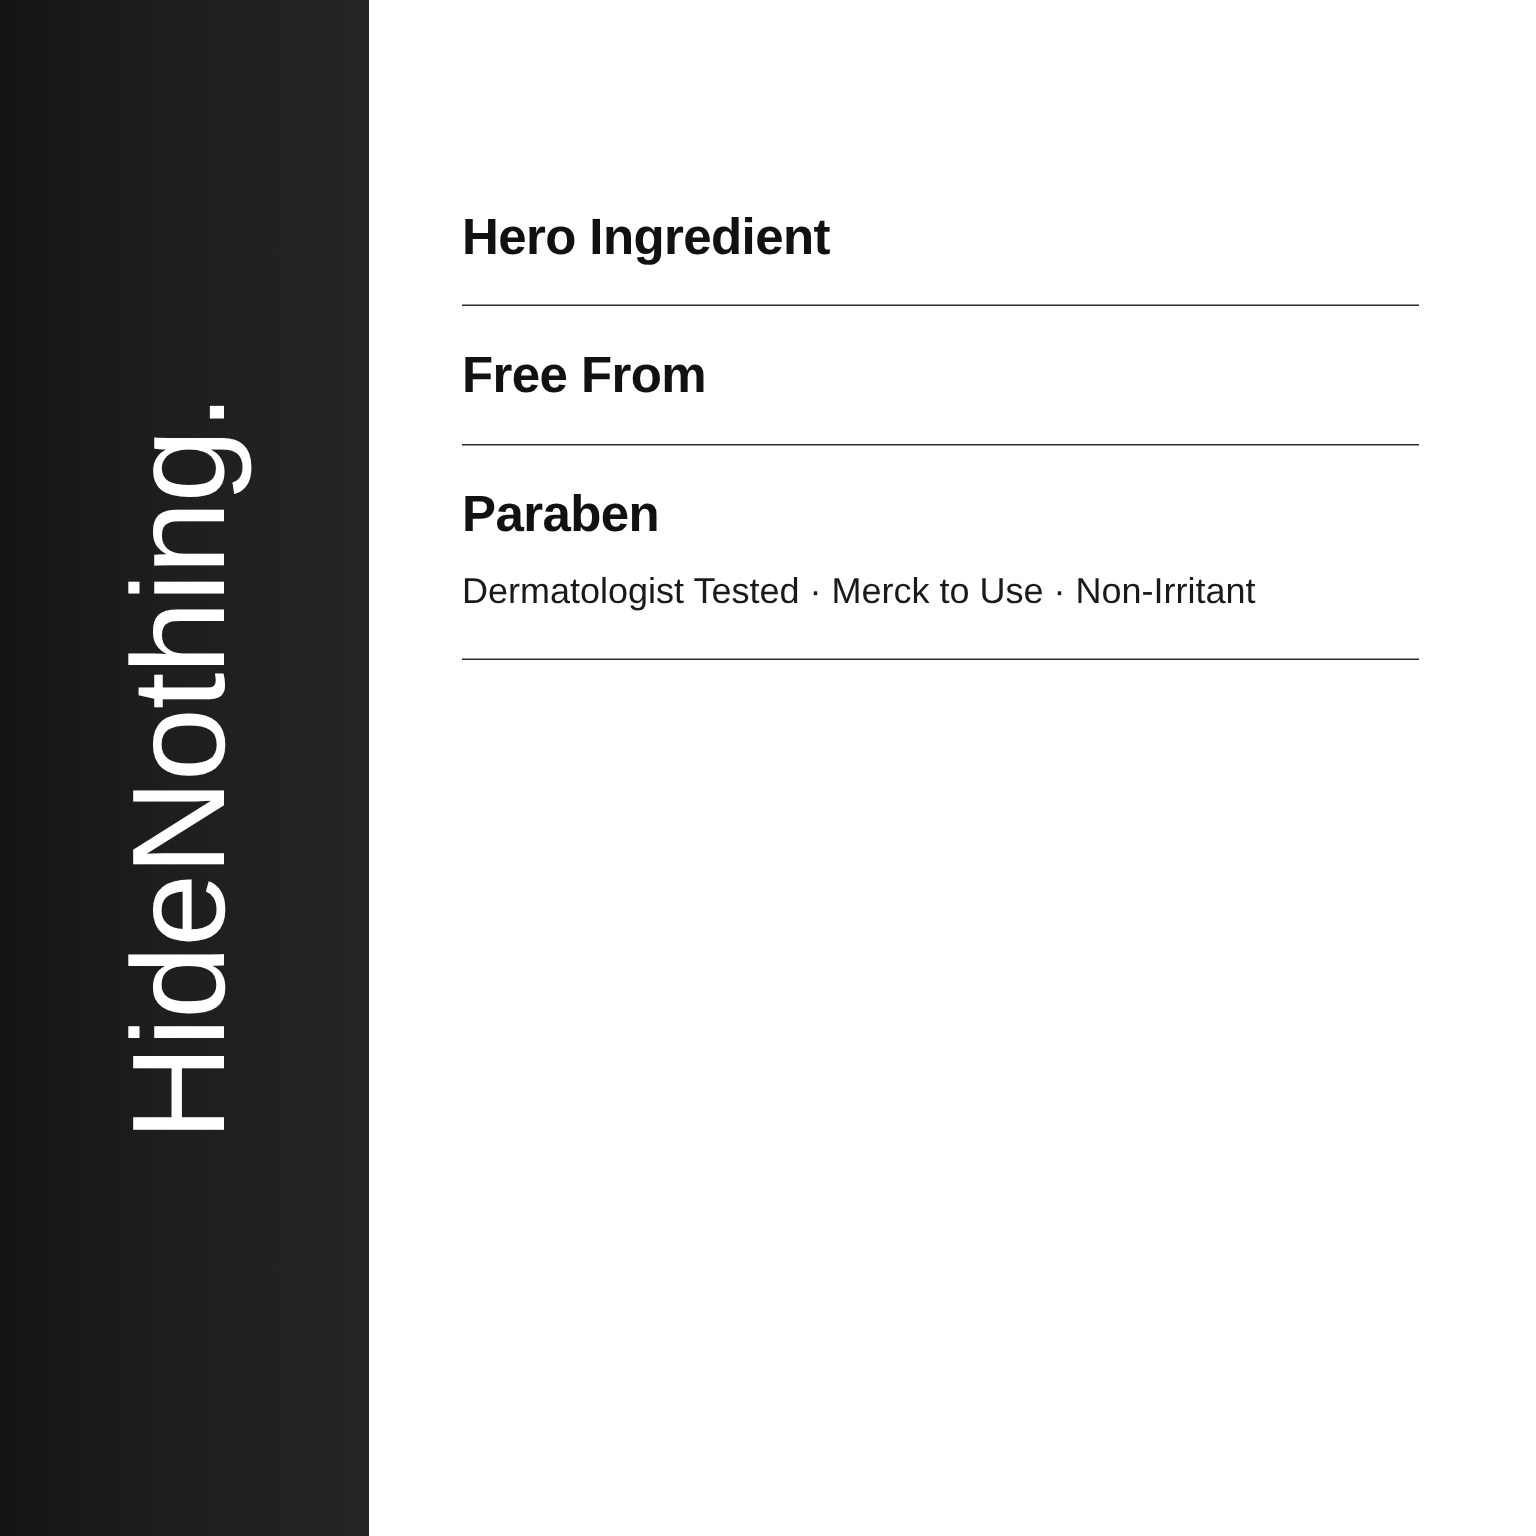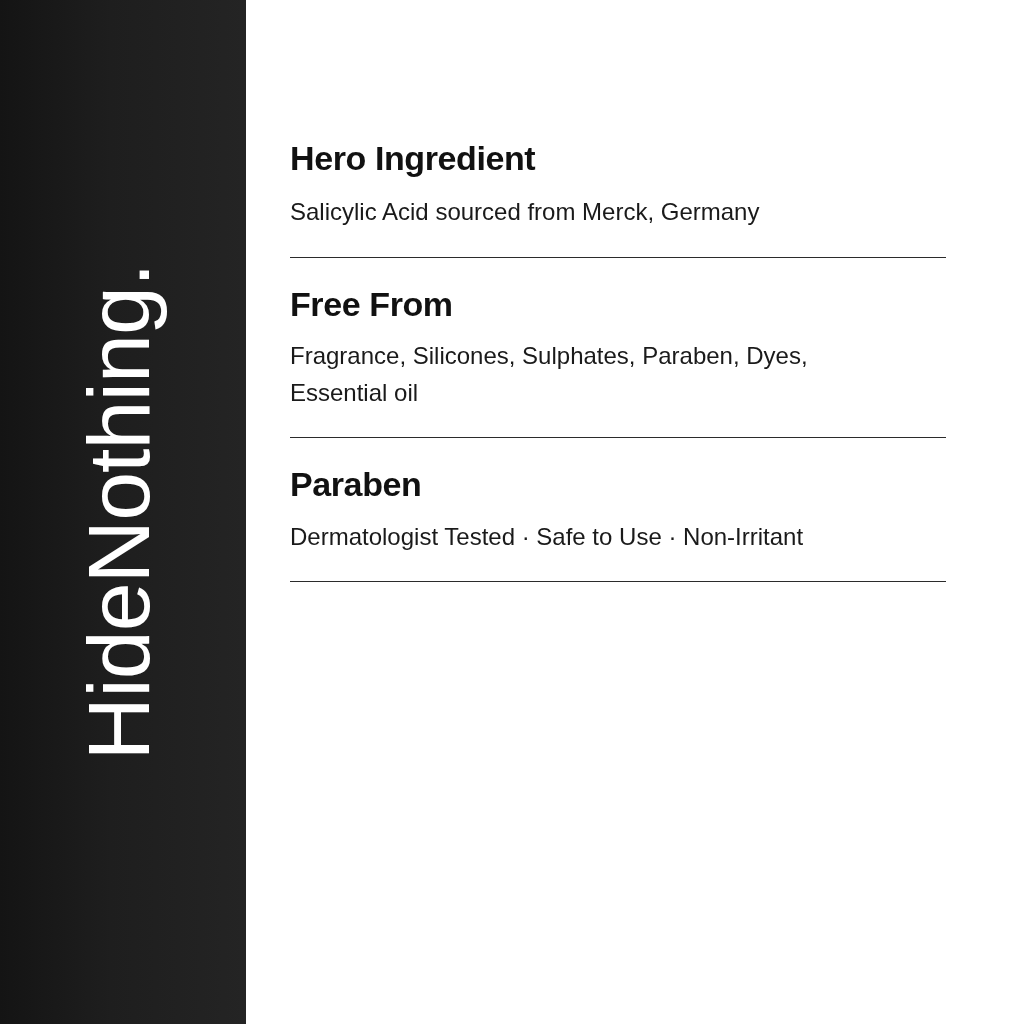--- a/index.html
+++ b/index.html
@@ -49,20 +49,21 @@
     white-space: nowrap;
     padding-bottom: 8px;
     box-sizing: border-box;
   }
   
   .content {
     flex: 1 1 auto;
     position: relative;
     padding: 0 78px 0 44px;
     box-sizing: border-box;
+    margin-left: 18px;
   }
   .spec-list {
     position: absolute;
     top: 140px;
     left: 44px;
     right: 78px;
   }
   .spec-block {
     padding: 0 0 0 0;
   }
@@ -97,35 +98,33 @@
 
   <div class="side-band">
     <div class="side-band-label">HideNothing.</div>
   </div>
 
   <div class="content">
     <div class="spec-list">
 
       <div class="spec-block first">
         <h2 class="spec-title">Hero Ingredient</h2>
-        <p class="spec-body">Salicylic Acid sourced from Merck, Germany</p>
       </div>
 
       <div class="divider"></div>
 
       <div class="spec-block">
         <h2 class="spec-title">Free From</h2>
-        <p class="spec-body">Fragrance, Silicones, Sulphates, Paraben, Dyes, Essential oil</p>
       </div>
 
       <div class="divider"></div>
 
       <div class="spec-block">
         <h2 class="spec-title">Paraben</h2>
-        <p class="spec-body">Dermatologist Tested · Safe to Use · Non-Irritant</p>
+        <p class="spec-body">Dermatologist Tested · Merck to Use · Non-Irritant</p>
       </div>
 
       <div class="divider"></div>
 
 
     </div>
   </div>
 
 </div>
 

